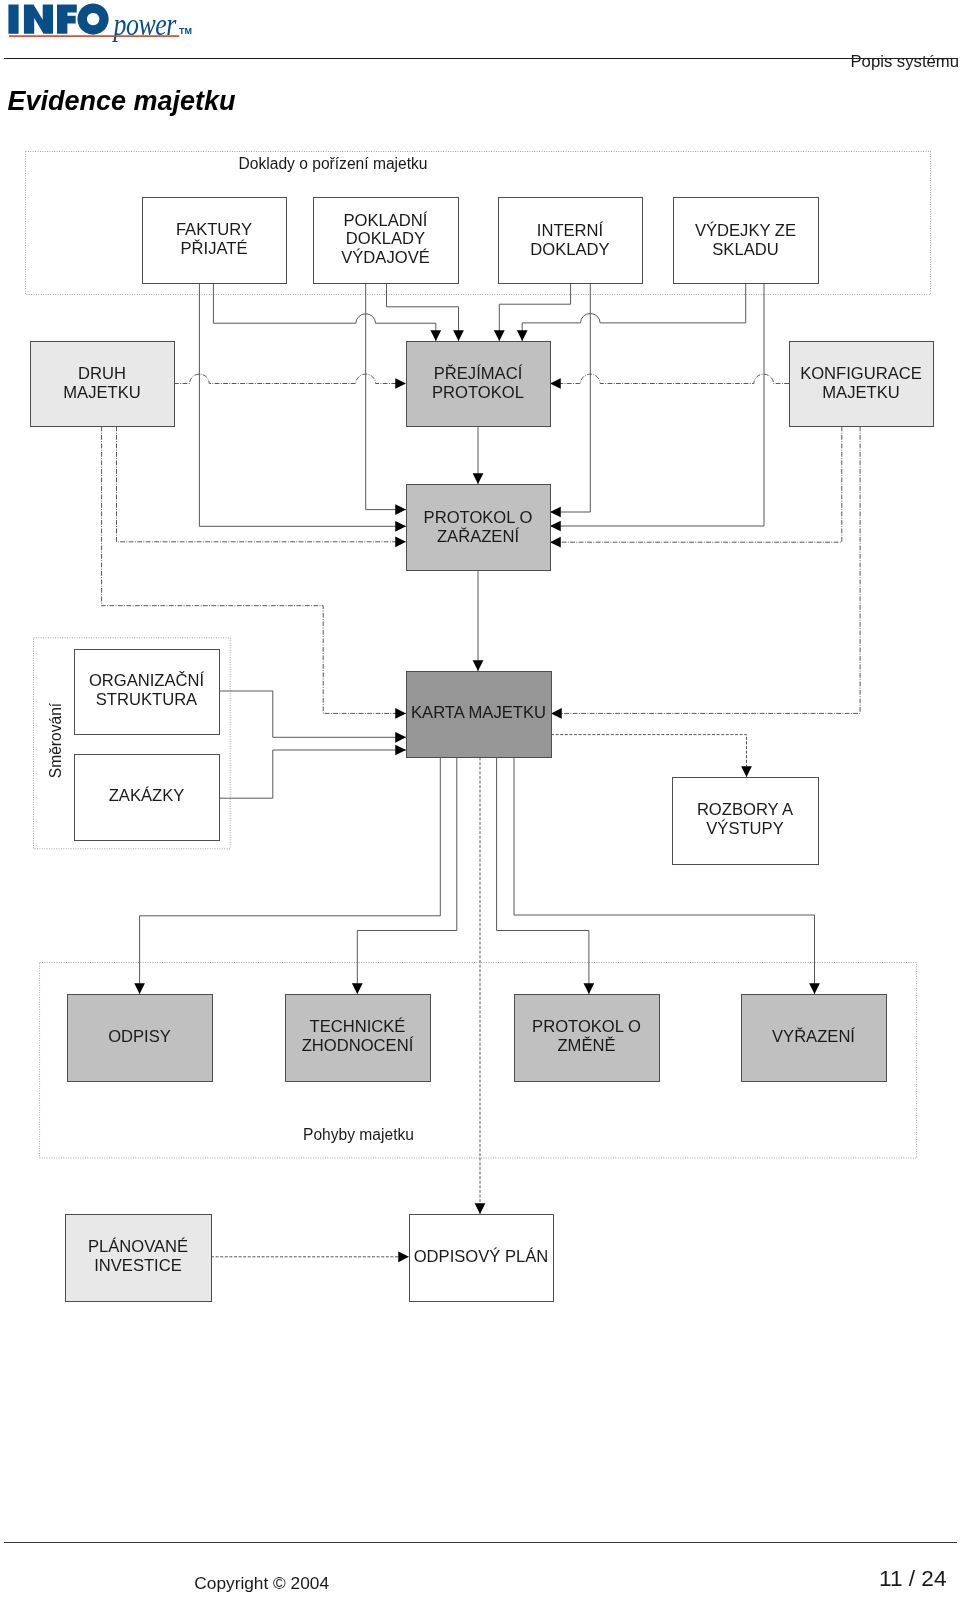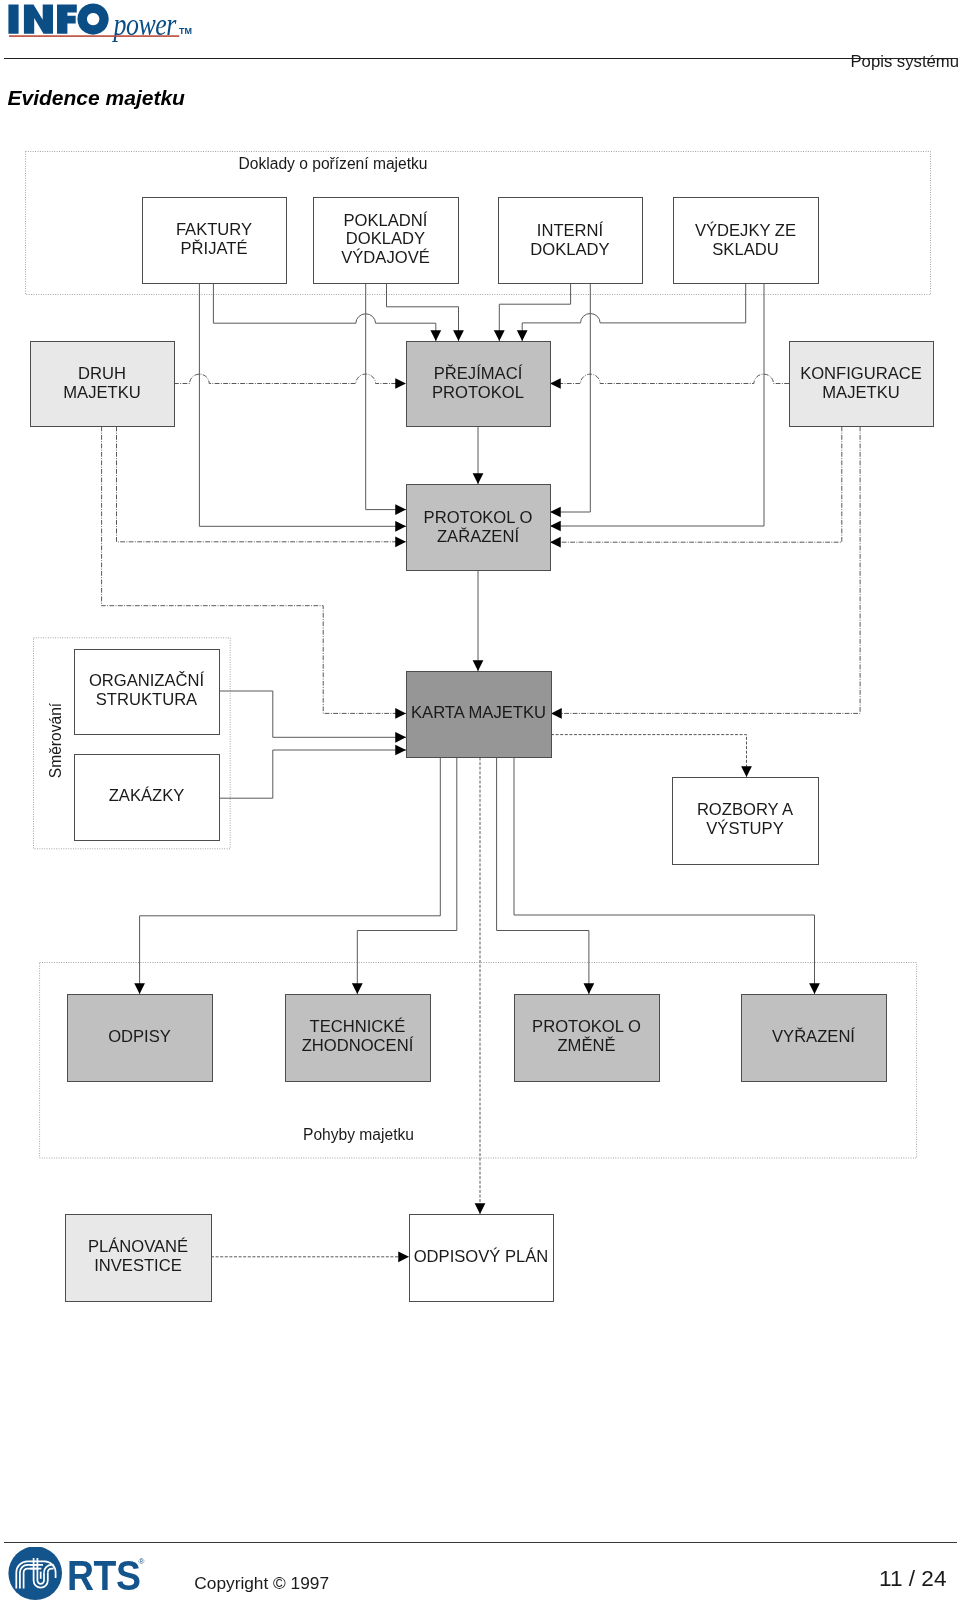--- a/index.html
+++ b/index.html
@@ -6,21 +6,21 @@
   html,body{margin:0;padding:0;background:#ffffff;}
   body{width:960px;height:1606px;font-family:"Liberation Sans",sans-serif;position:relative;overflow:hidden;-webkit-font-smoothing:antialiased;}
   .page{position:absolute;left:0;top:0;width:960px;height:1606px;padding-left:40px;}
 
   
   #header-logo{position:absolute;left:0;top:0;width:200px;height:44px;}
   #header-section{position:absolute;left:600px;top:30.4px;width:359px;text-align:right;
       font-size:16.7px;color:#1a1a1a;line-height:1;margin-top:24px;}
   #header-rule{position:absolute;left:4px;top:57.6px;width:953px;height:0;
       border-top:1.5px solid #231f20;}
-  #page-title{position:absolute;left:7.5px;top:86px;font-size:21px;font-weight:bold;
+  #page-title{position:absolute;left:7.5px;top:86px;font-size:27px;font-weight:bold;
       font-style:italic;color:#000;white-space:nowrap;letter-spacing:0;}
 
   
   #footer-rule{position:absolute;left:4px;top:1542.1px;width:953px;height:0;
       border-top:1.5px solid #3a3633;}
   #footer-logo{position:absolute;left:8px;top:1547px;width:160px;height:56px;}
   #footer-copy{position:absolute;left:194.3px;top:1572.5px;font-size:17.3px;color:#1a1a1a;}
   #footer-page{position:absolute;left:724px;top:1565.5px;width:222.5px;text-align:right;
       font-size:22.6px;color:#1a1a1a;}
 
@@ -147,38 +147,15 @@
   <text x="138.0" y="1271.1" class="nl">INVESTICE</text>
   <text x="481.0" y="1261.7" class="nl">ODPISOVÝ PLÁN</text>
 </g>
 <g>
   <text x="427.5" y="169.2" class="gl" text-anchor="end">Doklady o pořízení majetku</text>
   <text x="0" y="0" class="gl" text-anchor="middle" transform="translate(60.5,740.5) rotate(-90)">Směrování</text>
   <text x="358.5" y="1140.4" class="gl" text-anchor="middle">Pohyby majetku</text>
 </g>
 </svg>
 <div id="footer-rule"></div>
-<div id="footer-logo">
-  <svg width="160" height="56" viewBox="0 0 160 56" xmlns="http://www.w3.org/2000/svg">
-    <circle cx="27.2" cy="26.2" r="26.8" fill="#14548c"></circle>
-    <g fill="none" stroke="#ffffff" stroke-width="1.75" stroke-linecap="butt">
-
-      <path d="M8.3 41.6 V25.5 A11.2 11.2 0 0 1 19.5 14.3 H29.0"></path>
-      <path d="M11.9 41.6 V25.5 A7.6 7.6 0 0 1 19.5 17.9 H29.0"></path>
-      <path d="M15.6 41.6 V25.5 A3.9 3.9 0 0 1 19.5 21.6 H29.0"></path>
-
-      <path d="M25.6 11.0 V33.5 A7.1 7.1 0 0 0 39.8 33.5 V25.5"></path>
-      <path d="M29.4 11.0 V33.5 A3.3 3.3 0 0 0 36.0 33.5 V25.5"></path>
-      <path d="M22.0 17.9 H35.0"></path>
-      <path d="M22.0 21.6 H33.4"></path>
-
-      <path d="M29.0 14.3 H36.5 A11.1 11.1 0 0 1 47.6 25.4 V31.0"></path>
-      <path d="M36.0 25.4 A7.5 7.5 0 0 1 43.5 17.9 H45.6"></path>
-      <path d="M39.8 25.4 A3.8 3.8 0 0 1 43.6 21.6 H45.6"></path>
-      <path d="M32.7 24.6 V31.8"></path>
-    </g>
-    <text x="59" y="43.4" font-family="Liberation Sans, sans-serif" font-size="40" font-weight="bold" fill="#14548c" letter-spacing="-0.5" transform="translate(59,43.4) scale(0.935,1.05) translate(-59,-43.4)">RTS</text>
-    <text x="130.5" y="16.5" font-family="Liberation Sans, sans-serif" font-size="8" fill="#14548c">®</text>
-  </svg>
-</div>
-<div id="footer-copy">Copyright © 1997</div>
+<div id="footer-copy">Copyright © 2004</div>
 <div id="footer-page">11 / 24</div>
 </div>
 
 </body></html>

